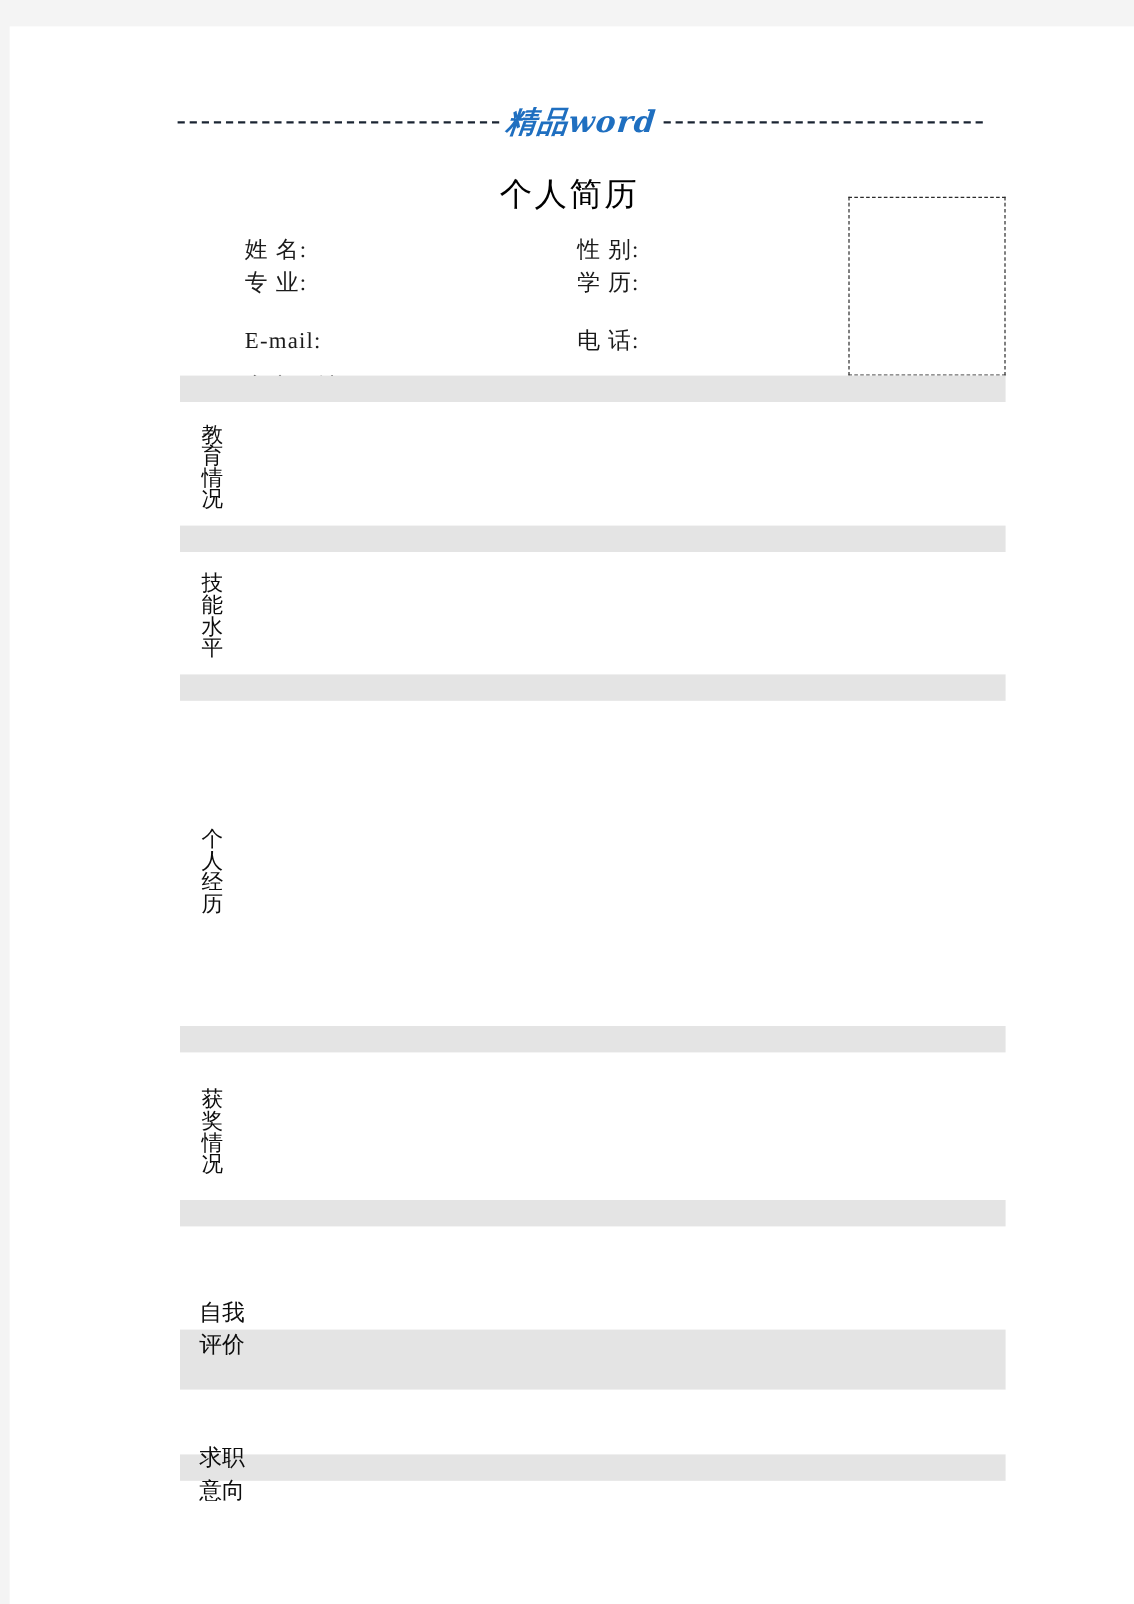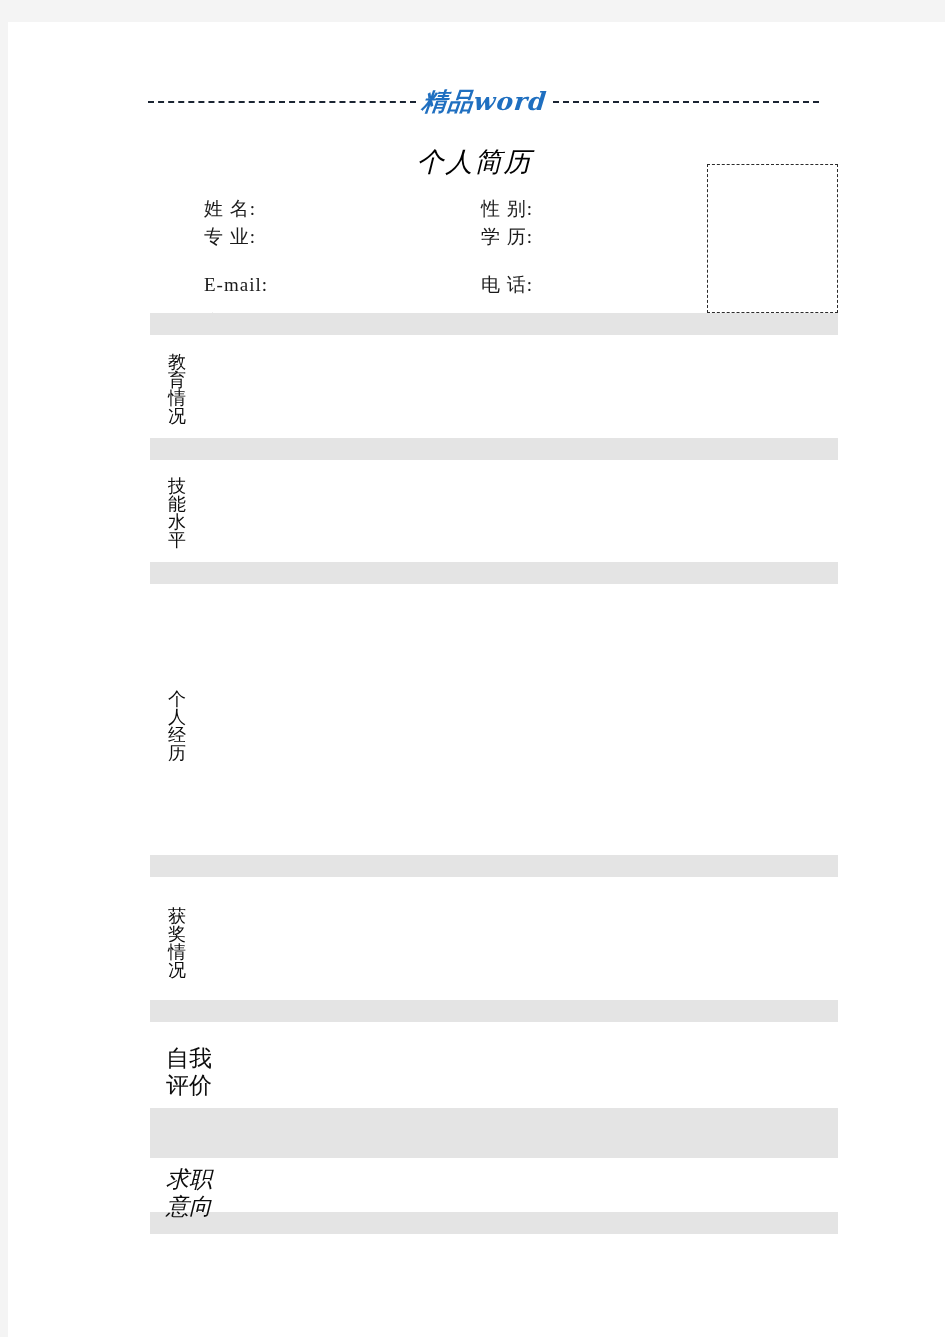--- a/index.html
+++ b/index.html
@@ -60,21 +60,20 @@
   #doc-title {
     position: absolute;
     left: 0;
     top: 122px;
     width: 937px;
     text-align: center;
     font-size: 27px;
     color: #000;
     letter-spacing: 2px;
     font-family: "Liberation Serif", "DejaVu Serif", serif;
-    font-style: italic;
   }
   
   #doc-title > span { display: inline-block; margin-left: -4px; }
 
   
   #identity-block {
     position: absolute;
     left: 0;
     top: 164px;
     width: 937px;
@@ -140,33 +139,34 @@
   }
   .v-label span {
     display: block;
     text-align: left;
   }
 
   
   .p-label {
     position: absolute;
     left: 158px;
-    font-size: 23px;
+    font-size: 19px;
     line-height: 27px;
     color: #0d0d0d;
     font-family: "Liberation Serif", "DejaVu Serif", serif;
+    margin-top: 36px;
   }
   .p-label span { display: block; }
 
   .lbl-education  { top: 331px; }
   .lbl-skills     { top: 455px; }
   .lbl-experience { top: 668px; }
   .lbl-awards     { top: 885px; }
   .lbl-self       { top: 1023px; }
-  .lbl-intent     { top: 1144px; font-style: italic; }
+  .lbl-intent     { top: 1144px; }
 </style>
 </head>
 <body>
 
 <div id="page">
 
   <div id="header-band">
     <div class="dash-rule dash-left"></div>
     <div id="watermark-text">精品word</div>
     <div class="dash-rule dash-right"></div>

